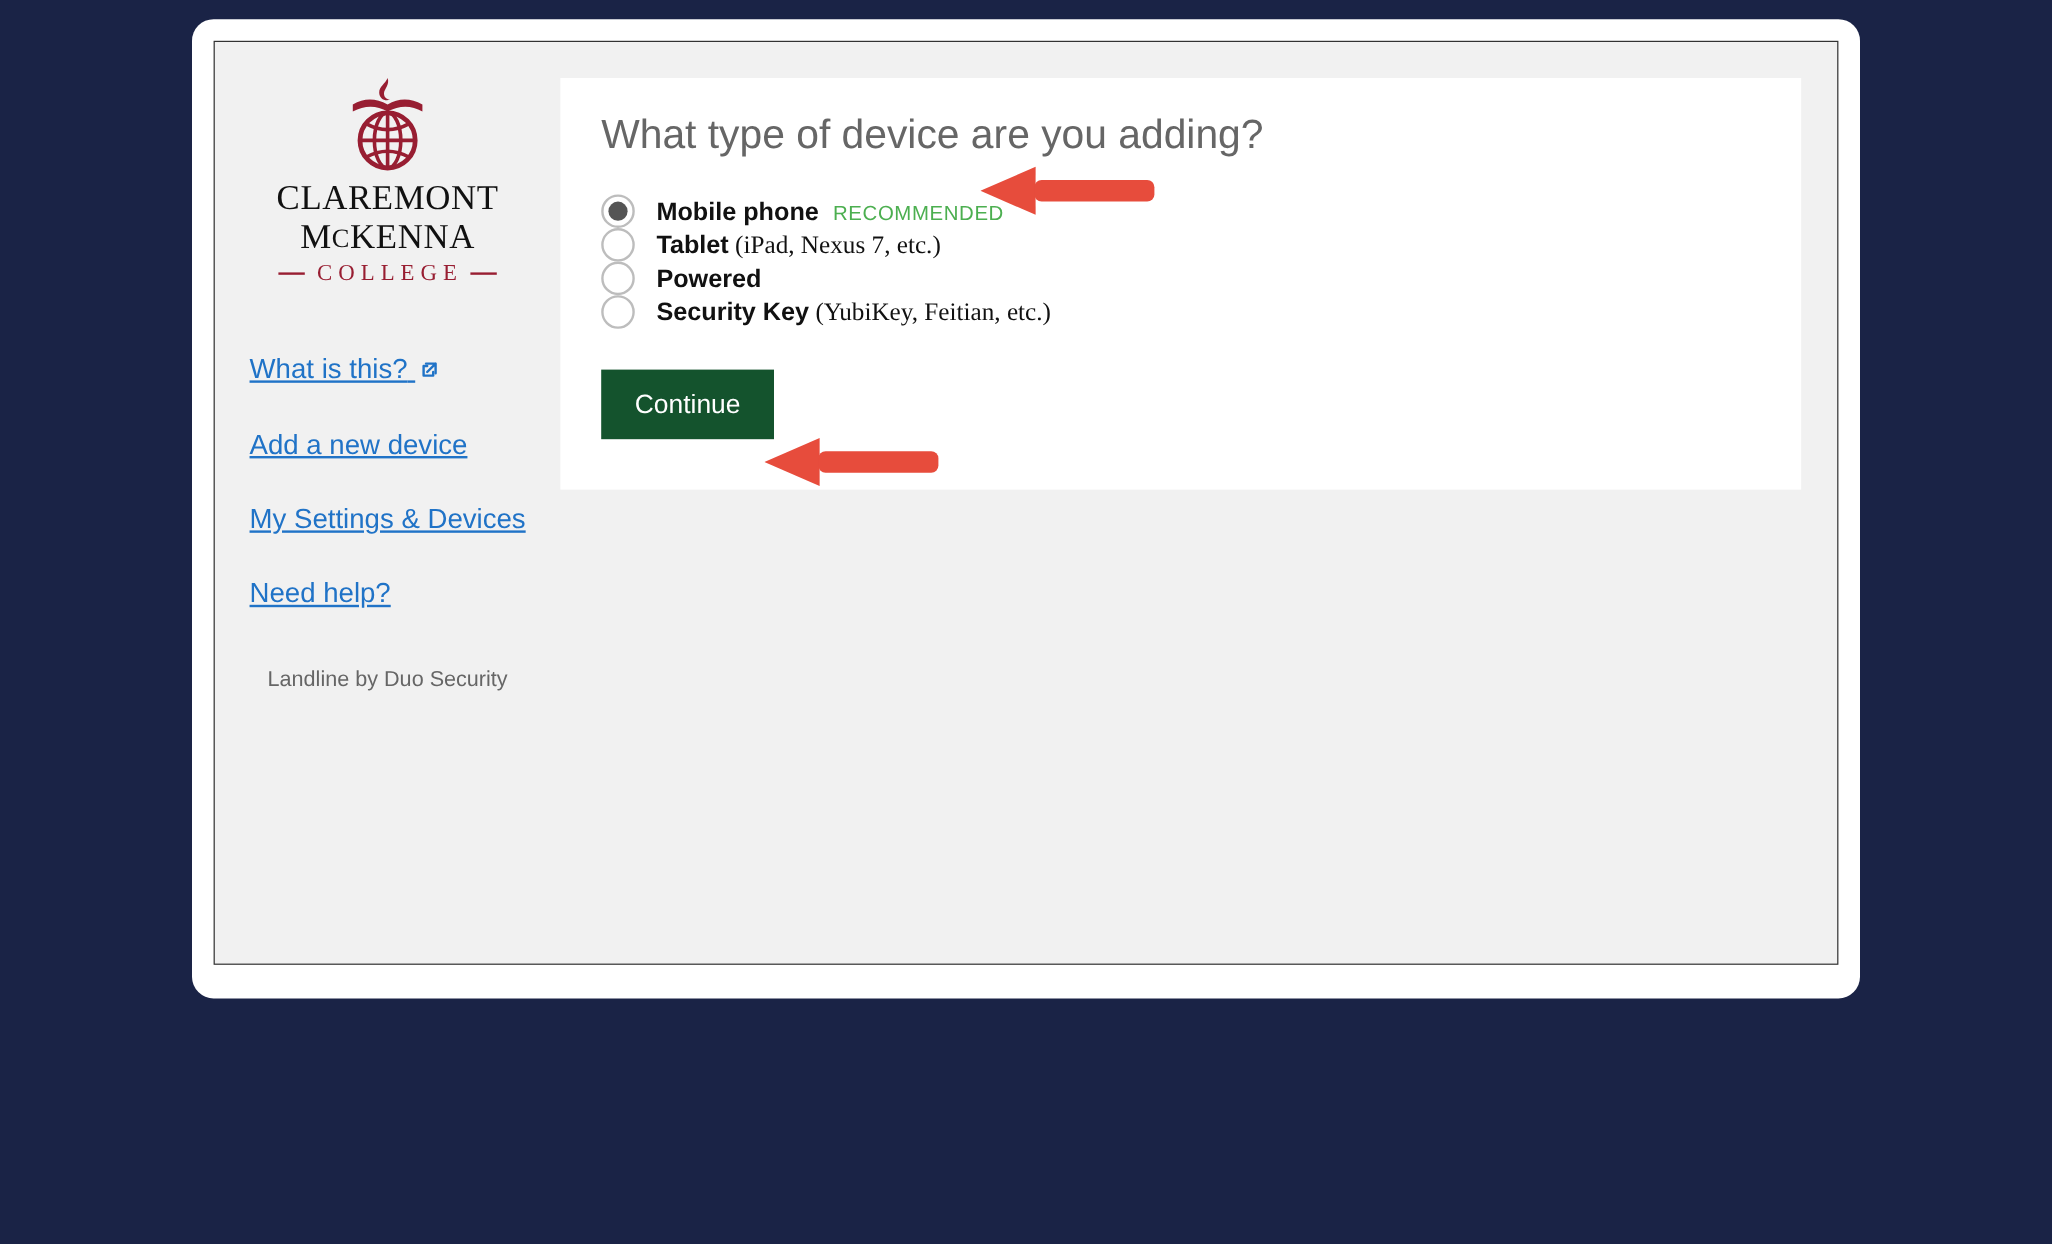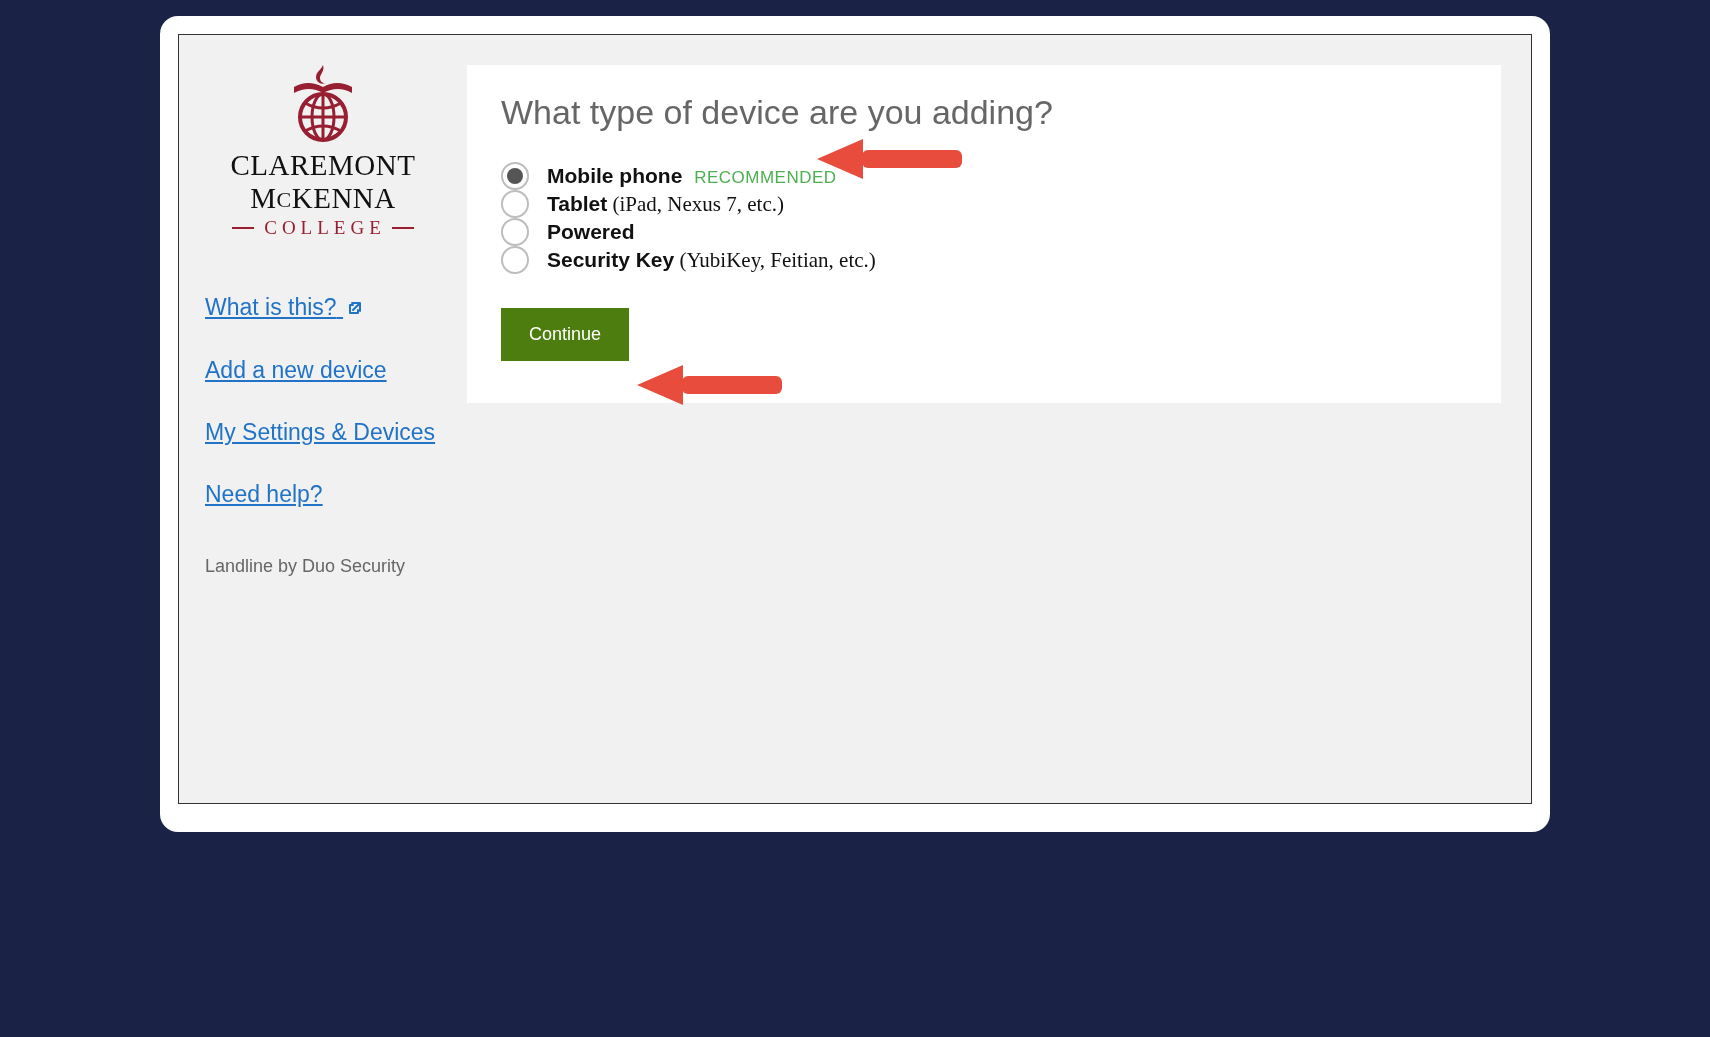--- a/index.html
+++ b/index.html
@@ -24,21 +24,21 @@
       min-height: 770px;
       position: relative;
       display: flex;
     }
     
     .sidebar {
       width: 288px;
       padding: 30px 26px 20px 26px;
       display: flex;
       flex-direction: column;
-      align-items: flex-start;
+      align-items: center;
     }
     .logo-block {
       width: 200px;
       margin: 0 auto 30px auto;
       text-align: center;
     }
     .logo-block svg { display: block; margin: 0 auto 6px auto; }
     .logo-line1 {
       font-family: Georgia, "Times New Roman", serif;
       font-size: 29px;
@@ -143,24 +143,24 @@
     .opt-label .bold { font-weight: 700; }
     .opt-label .hint { font-weight: 400; color: #111; font-family: Liberation Serif, serif; }
     .badge-rec {
       color: #4caf50;
       font-size: 17px;
       font-weight: 400;
       letter-spacing: 0.5px;
       margin-left: 6px;
     }
     .continue-btn {
-      background: #4d7c0f;
+      background: #14532d;
       color: #fff;
       border: none;
-      font-size: 18px;
+      font-size: 22px;
       padding: 16px 28px;
       cursor: pointer;
     }
     
     .arrow {
       position: absolute;
       pointer-events: none;
     }
   </style>
 </head>

